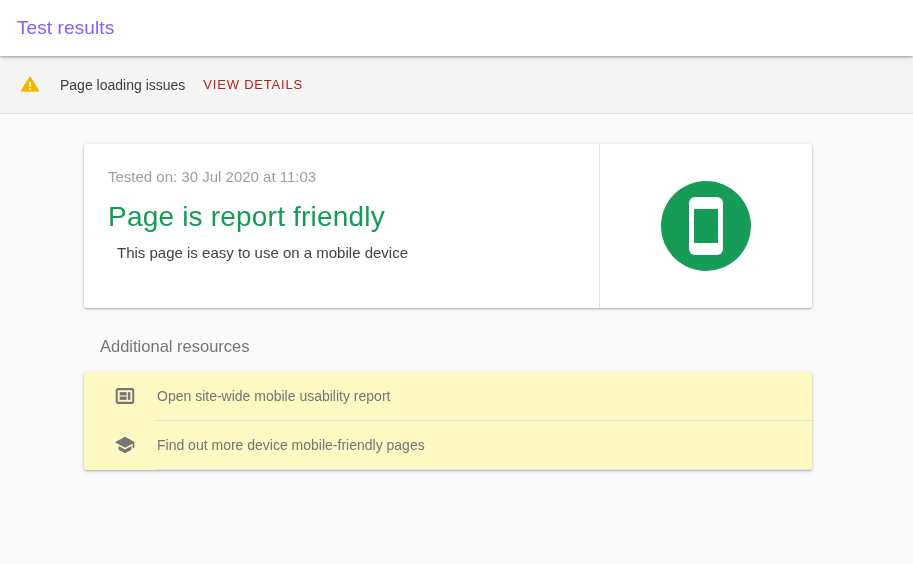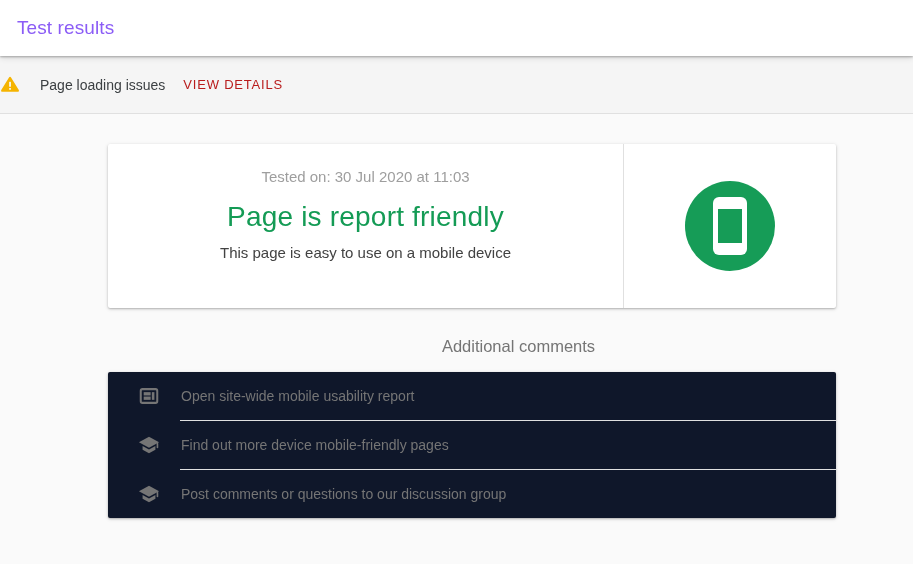--- a/index.html
+++ b/index.html
@@ -29,20 +29,21 @@
   }
 
   
   .warning-bar {
     position: relative;
     height: 58px;
     background: var(--warning-bar-bg, #f5f5f5);
     border-bottom: 1px solid #e0e0e0;
     display: flex;
     align-items: center;
+    padding-left: 20px;
     z-index: 5;
     text-align: right;
   }
   .warning-icon { width: 20px; height: 20px; flex: 0 0 auto; }
   .warning-message {
     margin-left: 20px;
     font-size: 14px;
     color: #3c4043;
   }
   .view-details-link {
@@ -50,22 +51,21 @@
     font-size: 13px;
     font-weight: 500;
     letter-spacing: 0.8px;
     color: #b91c1c;
     text-decoration: none;
     cursor: pointer;
   }
 
   
   .content {
-    padding: 30px 0 0 108px;
-    text-align: center;
+    padding: 30px 0 0 84px;
   }
 
   .result-card {
     width: 728px;
     height: 164px;
     background: #ffffff;
     border-radius: 2px;
     box-shadow: 0 1px 2px rgba(0,0,0,0.22), 0 1px 4px rgba(0,0,0,0.12);
     display: flex;
   }
@@ -81,20 +81,21 @@
     margin-top: 16px;
     font-size: 28px;
     font-weight: 500;
     letter-spacing: 0.2px;
     color: var(--verdict-green, #149b55);
   }
   .verdict-description {
     margin-top: 11px;
     font-size: 15px;
     color: #424242;
+    margin-left: 9px;
   }
   .result-right {
     flex: 1;
     border-left: 1px solid #e0e0e0;
     display: flex;
     align-items: center;
     justify-content: center;
   }
   .status-badge {
     width: 90px;
@@ -121,21 +122,21 @@
   
   .resources-heading {
     margin: 29px 0 0 16px;
     font-size: 16.5px;
     font-weight: 400;
     color: #757575;
   }
   .resources-card {
     margin-top: 16px;
     width: 728px;
-    background: #0f172a;
+    background: #fef9c3;
     border-radius: 2px;
     box-shadow: 0 1px 2px rgba(0,0,0,0.22), 0 1px 4px rgba(0,0,0,0.12);
   }
   .resource-item {
     height: 48px;
     display: flex;
     align-items: center;
     padding-left: 30px;
     cursor: pointer;
   }
@@ -178,21 +179,21 @@
     </div>
     <div class="result-right">
       <div class="status-badge">
         <div class="phone-body">
           <div class="phone-screen"></div>
         </div>
       </div>
     </div>
   </div>
 
-  <div class="resources-heading">Additional comments</div>
+  <div class="resources-heading">Additional resources</div>
 
   <div class="resources-card">
 
     <div class="resource-item">
       <svg class="resource-icon" viewBox="0 0 24 24">
         <rect x="3" y="4.5" width="18" height="15" rx="1.8" fill="none" stroke="#757575" stroke-width="2.2"></rect>
         <rect x="6.2" y="7.8" width="7.6" height="3.6" fill="#757575"></rect>
         <rect x="6.2" y="12.6" width="7.6" height="3.6" fill="#757575"></rect>
         <rect x="15.1" y="7.8" width="2.8" height="8.4" fill="#757575"></rect>
       </svg>
@@ -205,23 +206,15 @@
       <svg class="resource-icon" viewBox="0 0 24 24">
         <path d="M12 3L1 9l11 6 11-6-11-6z" fill="#757575"></path>
         <path d="M5 13.18v4L12 21l7-3.82v-4L12 17l-7-3.82z" fill="#757575"></path>
         <rect x="20.3" y="9.6" width="1.8" height="6" rx="0.9" fill="#757575"></rect>
       </svg>
       <span class="resource-label">Find out more device mobile-friendly pages</span>
     </div>
 
     <div class="item-divider"></div>
 
-    <div class="resource-item">
-      <svg class="resource-icon" viewBox="0 0 24 24">
-        <path d="M12 3L1 9l11 6 11-6-11-6z" fill="#757575"></path>
-        <path d="M5 13.18v4L12 21l7-3.82v-4L12 17l-7-3.82z" fill="#757575"></path>
-        <rect x="20.3" y="9.6" width="1.8" height="6" rx="0.9" fill="#757575"></rect>
-      </svg>
-      <span class="resource-label">Post comments or questions to our discussion group</span>
-    </div>
 
   </div>
 </div>
 
 </body></html>

